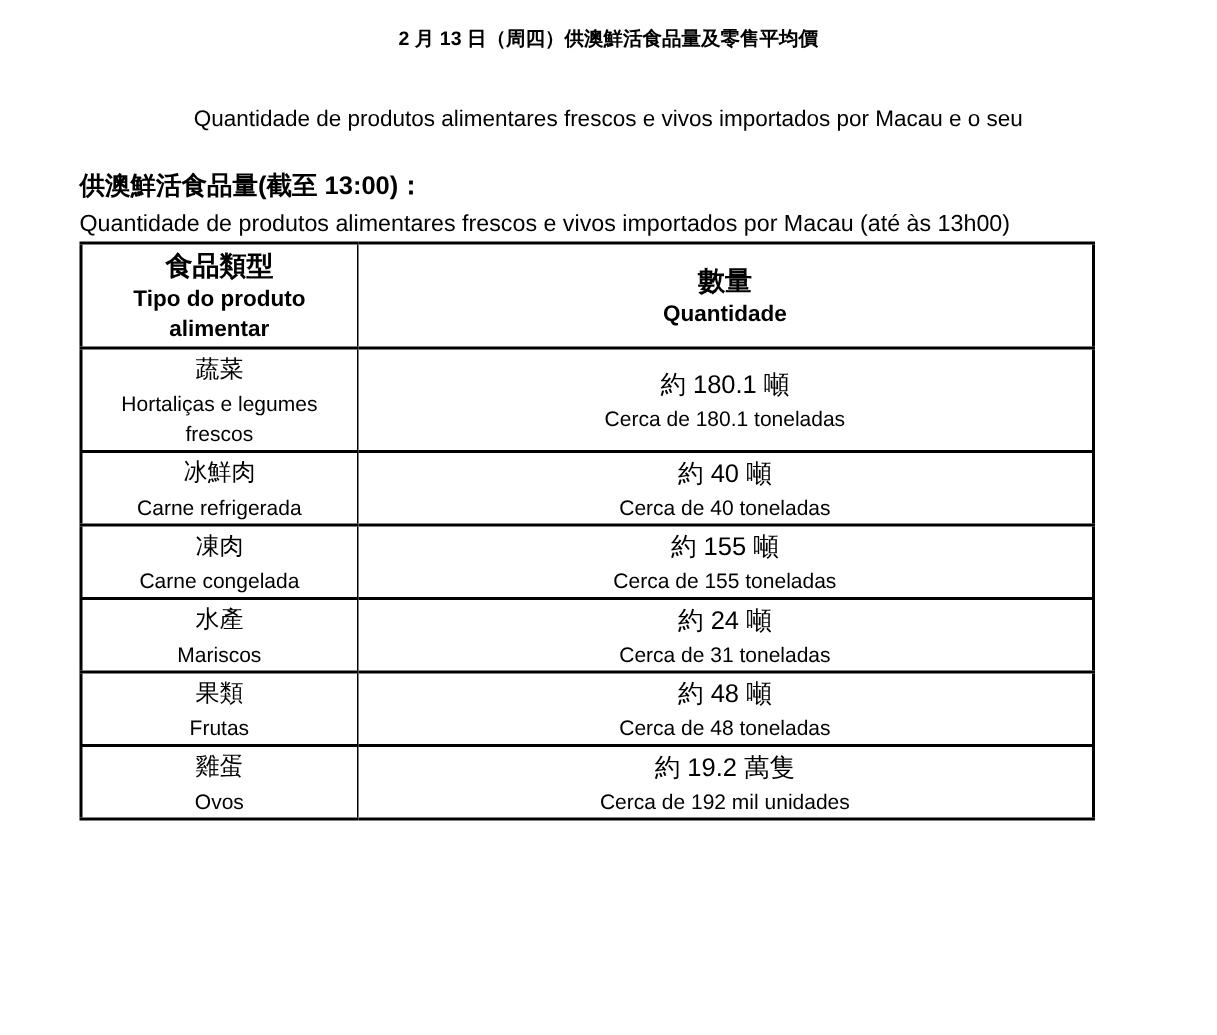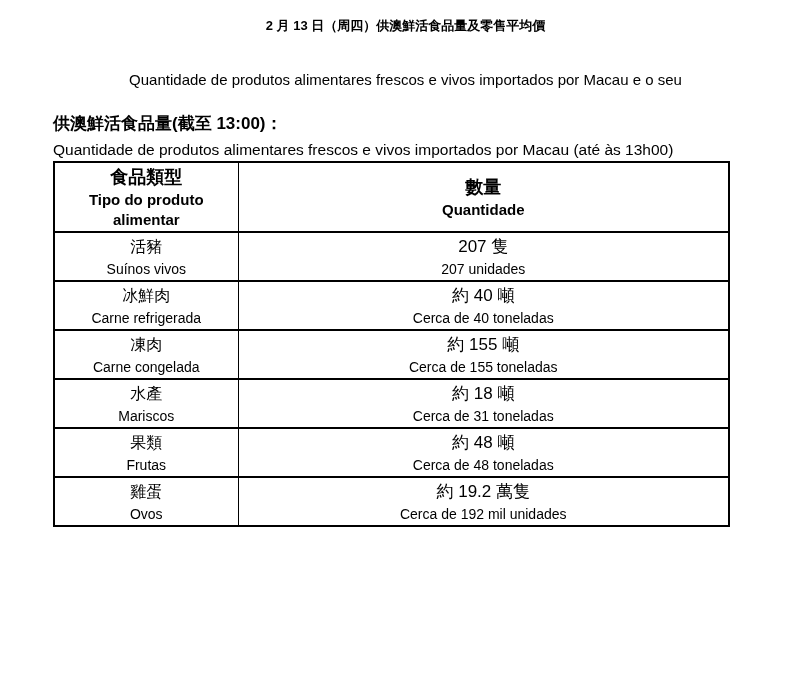--- a/index.html
+++ b/index.html
@@ -90,28 +90,28 @@
           <div class="hdr-zh">食品類型</div>
           <div class="hdr-pt">Tipo do produto alimentar</div>
         </th>
         <th>
           <div class="hdr-zh">數量</div>
           <div class="hdr-pt">Quantidade</div>
         </th>
       </tr>
     </thead>
     <tbody>
-      <tr>
+      <tr class="tall">
         <td>
-          <div class="cell-zh">活豬</div>
-          <div class="cell-pt">Suínos vivos</div>
+          <div class="cell-zh">蔬菜</div>
+          <div class="cell-pt">Hortaliças e legumes frescos</div>
         </td>
         <td>
-          <div class="qty-zh">207 隻</div>
-          <div class="cell-pt">207 unidades</div>
+          <div class="qty-zh">約 180.1 噸</div>
+          <div class="cell-pt">Cerca de 180.1 toneladas</div>
         </td>
       </tr>
       <tr>
         <td>
           <div class="cell-zh">冰鮮肉</div>
           <div class="cell-pt">Carne refrigerada</div>
         </td>
         <td>
           <div class="qty-zh">約 40 噸</div>
           <div class="cell-pt">Cerca de 40 toneladas</div>
@@ -126,21 +126,21 @@
           <div class="qty-zh">約 155 噸</div>
           <div class="cell-pt">Cerca de 155 toneladas</div>
         </td>
       </tr>
       <tr>
         <td>
           <div class="cell-zh">水產</div>
           <div class="cell-pt">Mariscos</div>
         </td>
         <td>
-          <div class="qty-zh">約 18 噸</div>
+          <div class="qty-zh">約 24 噸</div>
           <div class="cell-pt">Cerca de 31 toneladas</div>
         </td>
       </tr>
       <tr>
         <td>
           <div class="cell-zh">果類</div>
           <div class="cell-pt">Frutas</div>
         </td>
         <td>
           <div class="qty-zh">約 48 噸</div>

